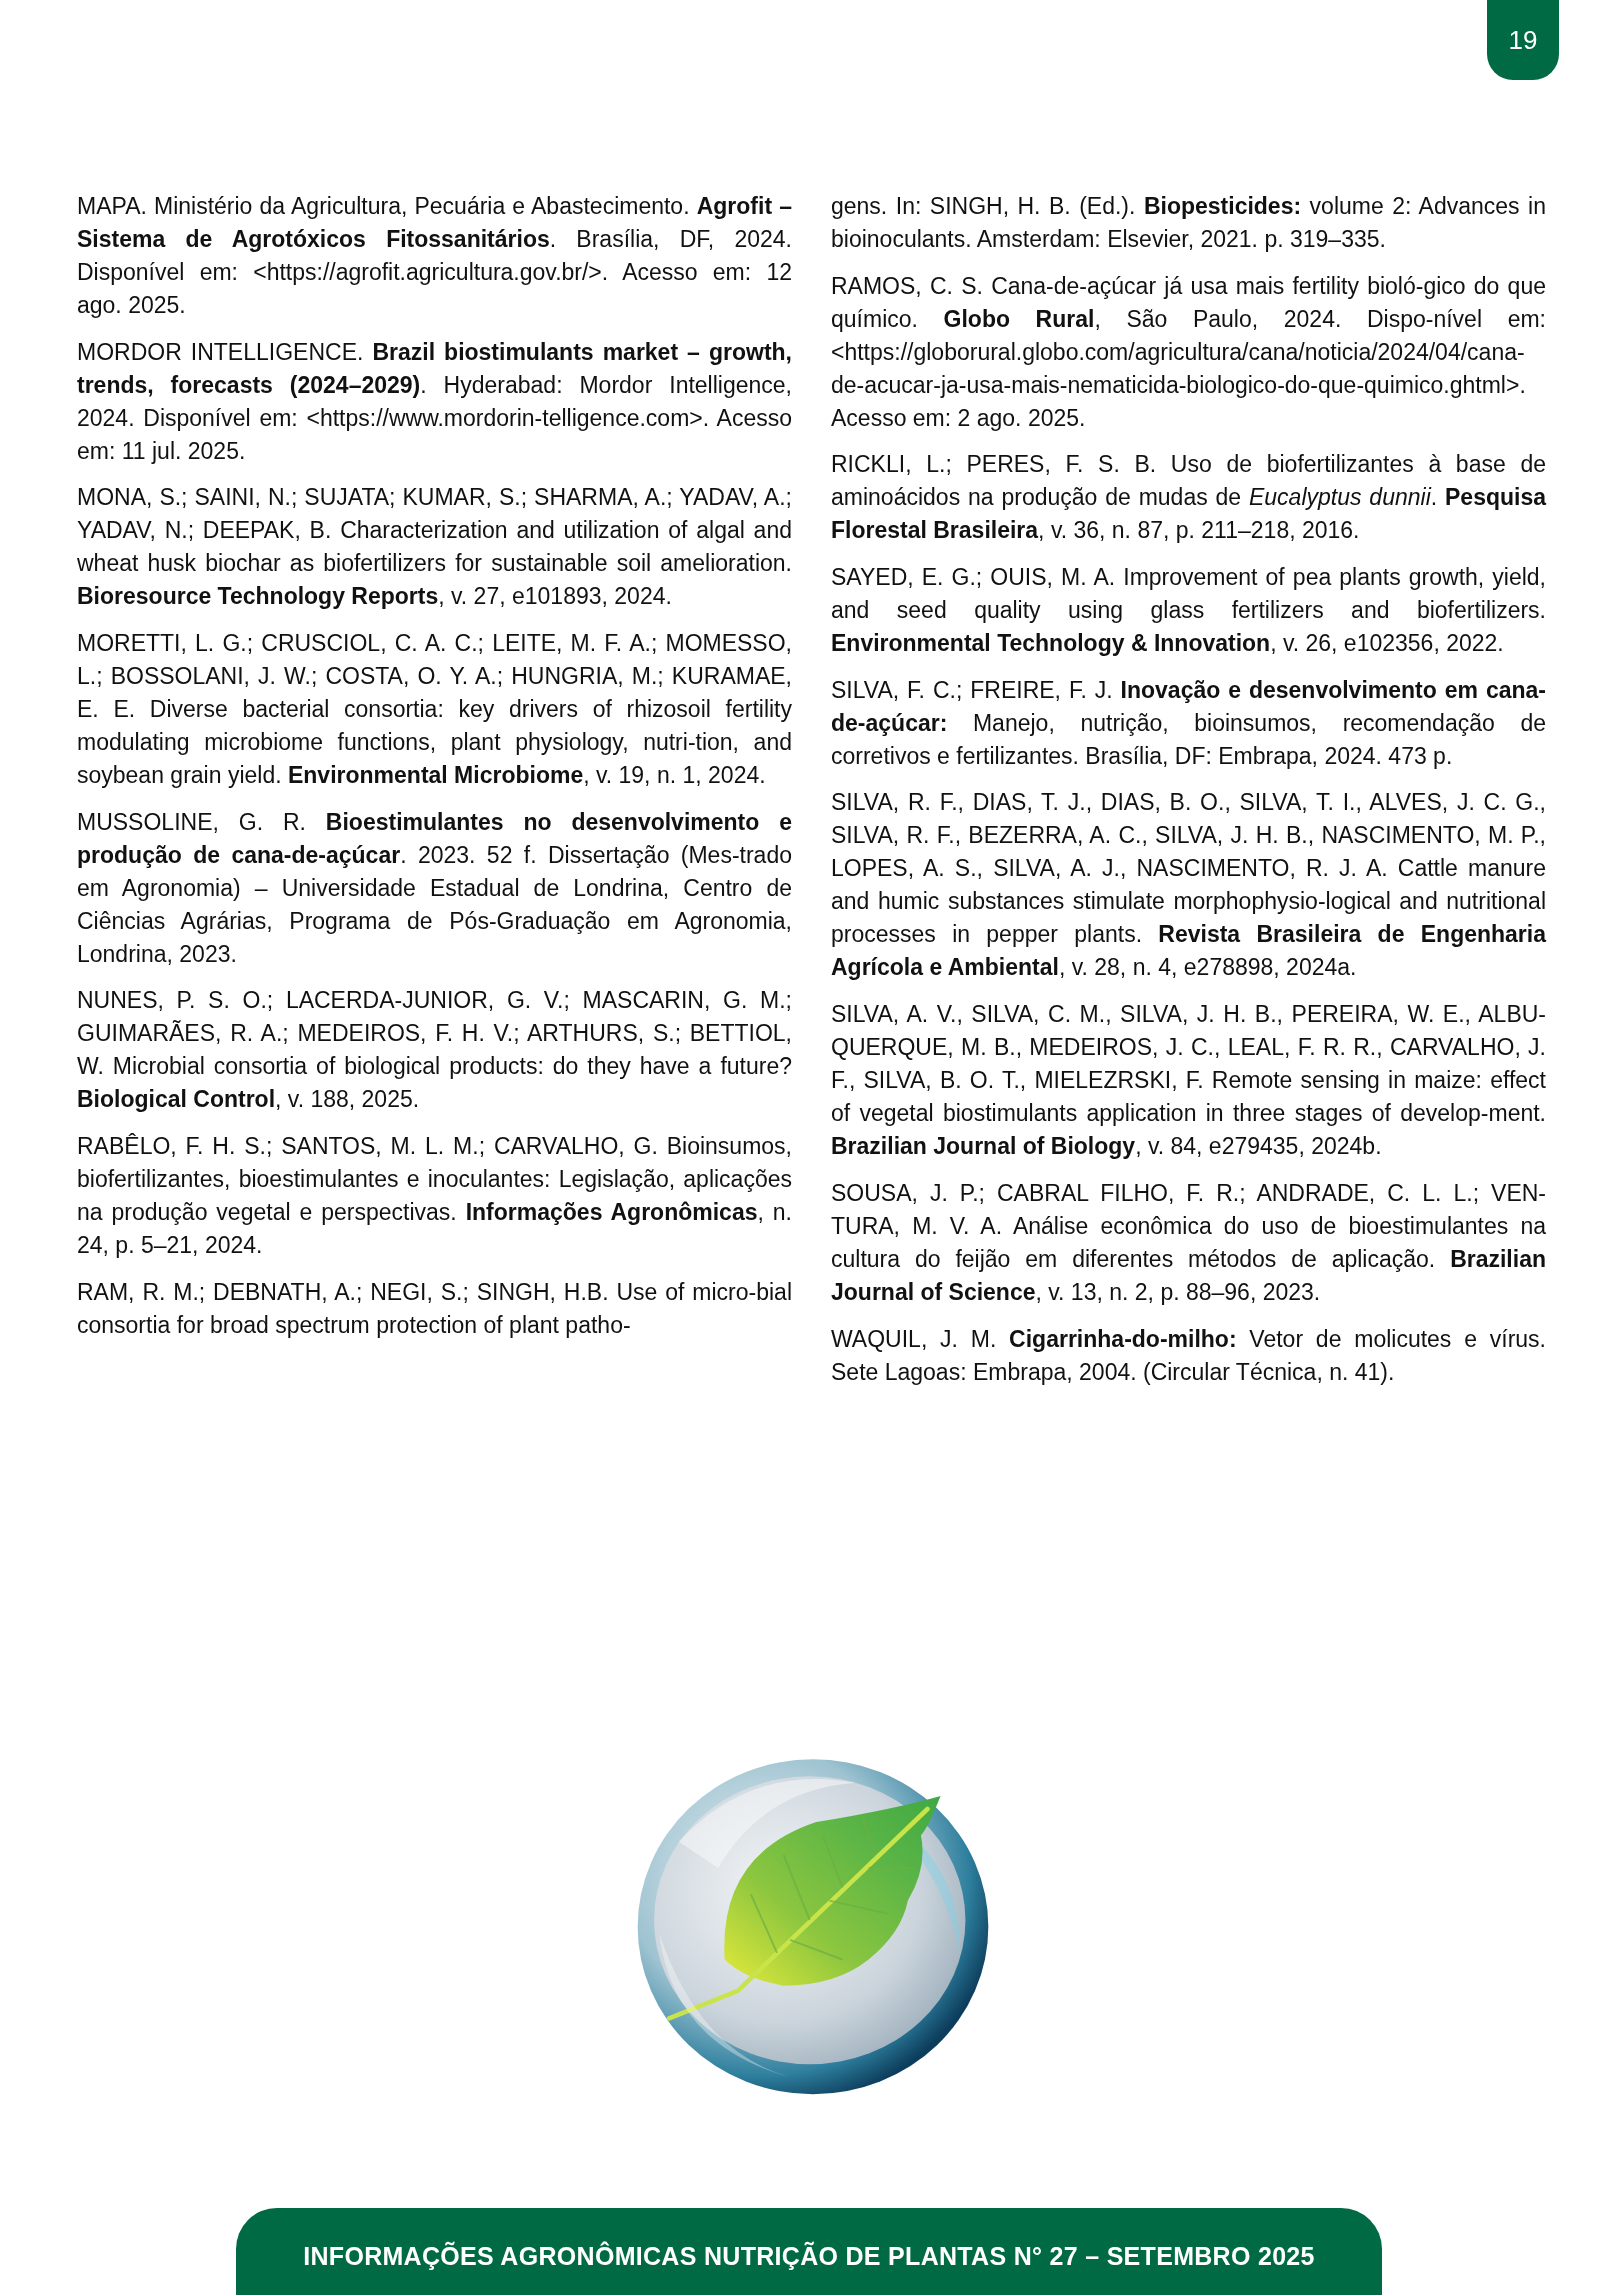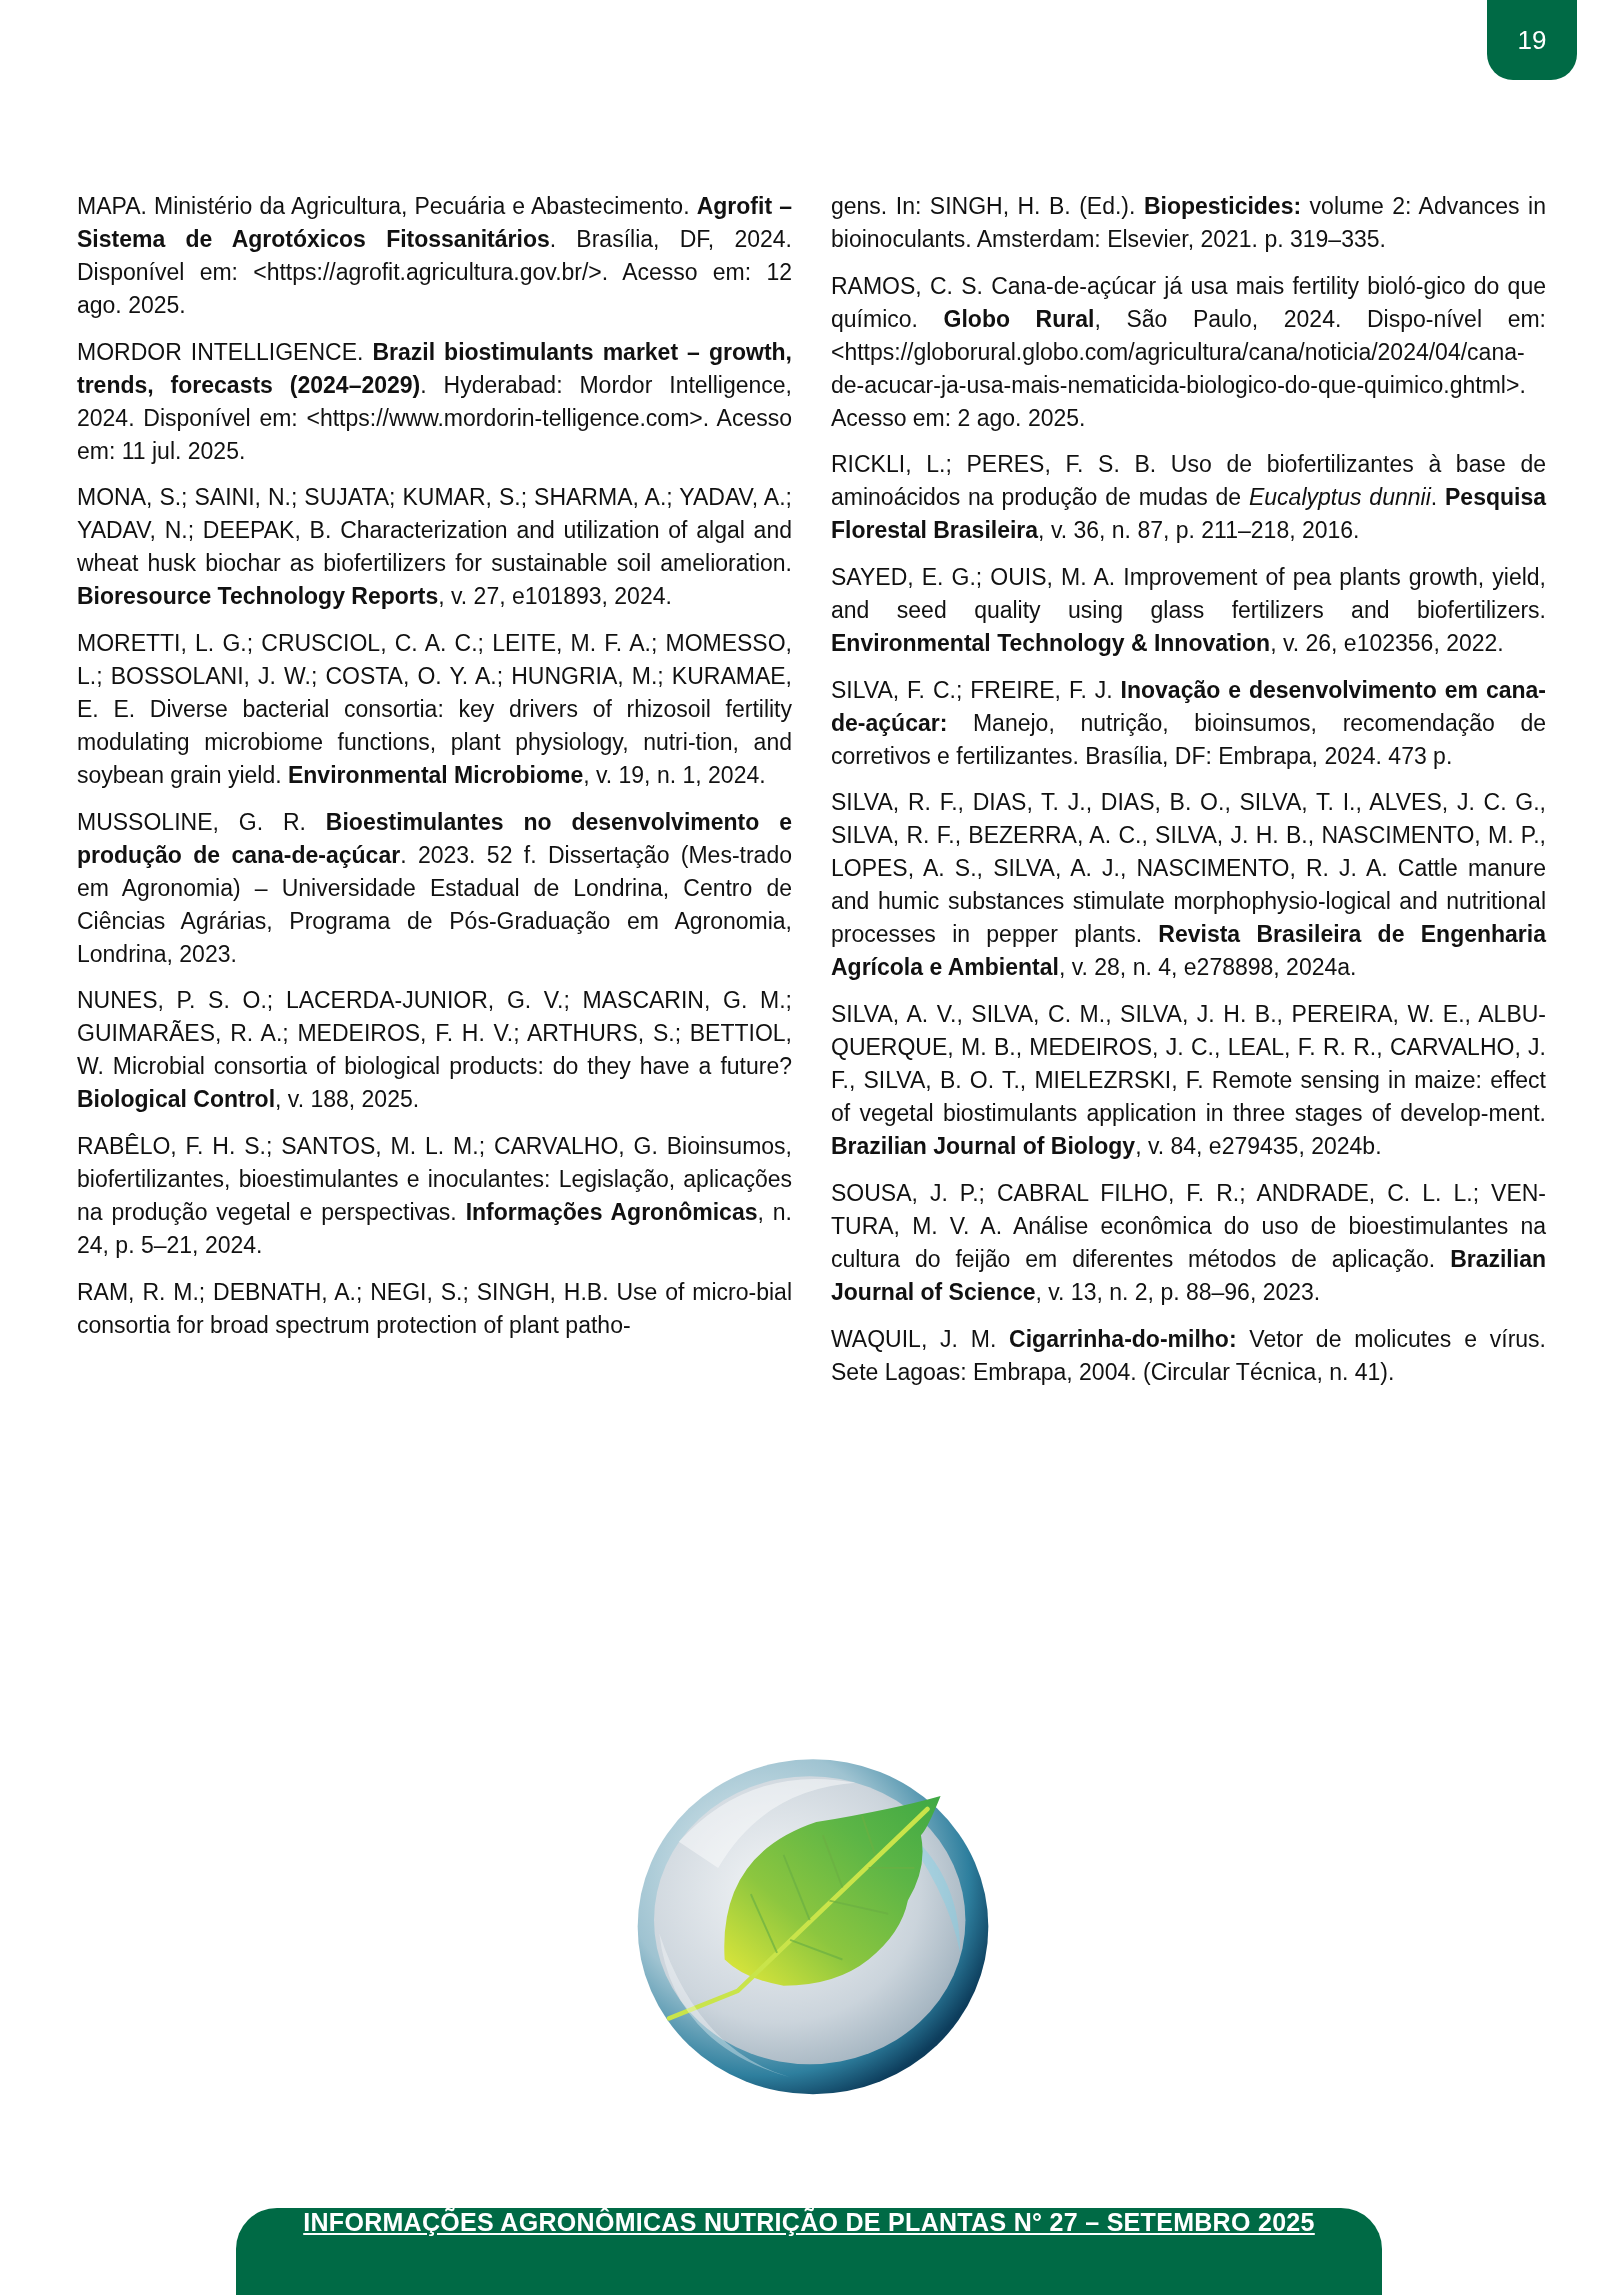--- a/index.html
+++ b/index.html
@@ -1,18 +1,18 @@
 <!DOCTYPE html>
 <html style="font-size:10.5px"><head>
 <meta charset="utf-8">
 <style>
   html, body { margin: 0; padding: 0; background: #ffffff; }
   body { width: 1623px; height: 2295px; position: relative; overflow: hidden; }
   .page-tab {
-    position: absolute; left: 1487px; top: 0; width: 90px; height: 80px;
+    position: absolute; left: 1487px; top: 0; width: 72px; height: 80px;
     background: #006a45; border-radius: 0 0 26px 26px;
     color: #ffffff; font-family: "Liberation Sans", sans-serif; font-size: 26px;
     display: flex; align-items: center; justify-content: center;
   }
   .col {
     position: absolute; top: 190px; width: 715px;
     font-family: "Liberation Sans", sans-serif;
     font-size: 23px; line-height: 33px; color: #111111;
     text-align: justify; hyphens: manual;
   }
@@ -23,22 +23,23 @@
   .ref i { font-style: italic; }
   .logo {
     position: absolute; left: 620px; top: 1737px; width: 386px; height: 373px;
   }
   .footer-bar {
     position: absolute; left: 236px; top: 2208px; width: 1146px; height: 92px;
     background: #006a45; border-radius: 41px 41px 0 0;
     display: flex; align-items: flex-start; justify-content: center;
   }
   .footer-text {
+    margin-top: 34px;
     color: #ffffff; font-family: "Liberation Sans", sans-serif; font-weight: bold;
-    font-size: 25px; letter-spacing: 0.3px; white-space: nowrap; text-decoration: underline;
+    font-size: 25px; letter-spacing: 0.3px; white-space: nowrap;
   }
 </style>
 </head>
 <body>
 
 <div class="page-tab">
   <span>19</span>
 </div>
 
 <div class="col left">

